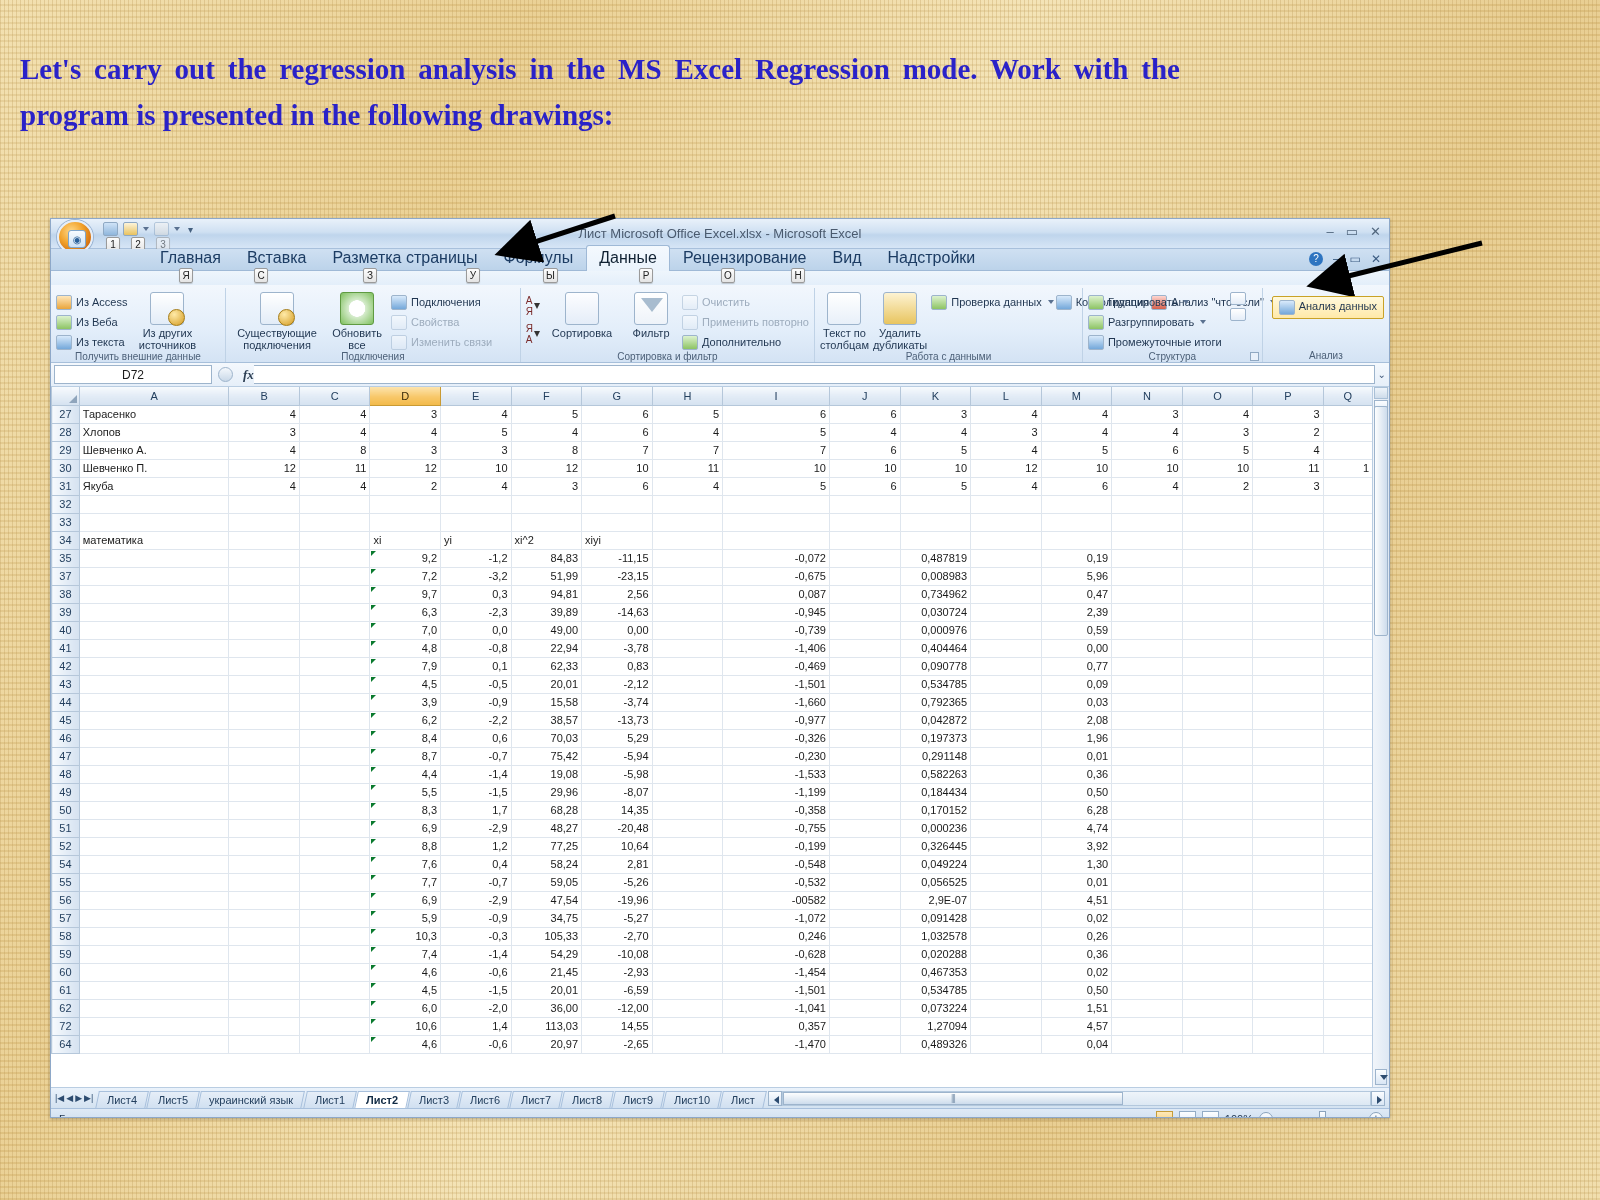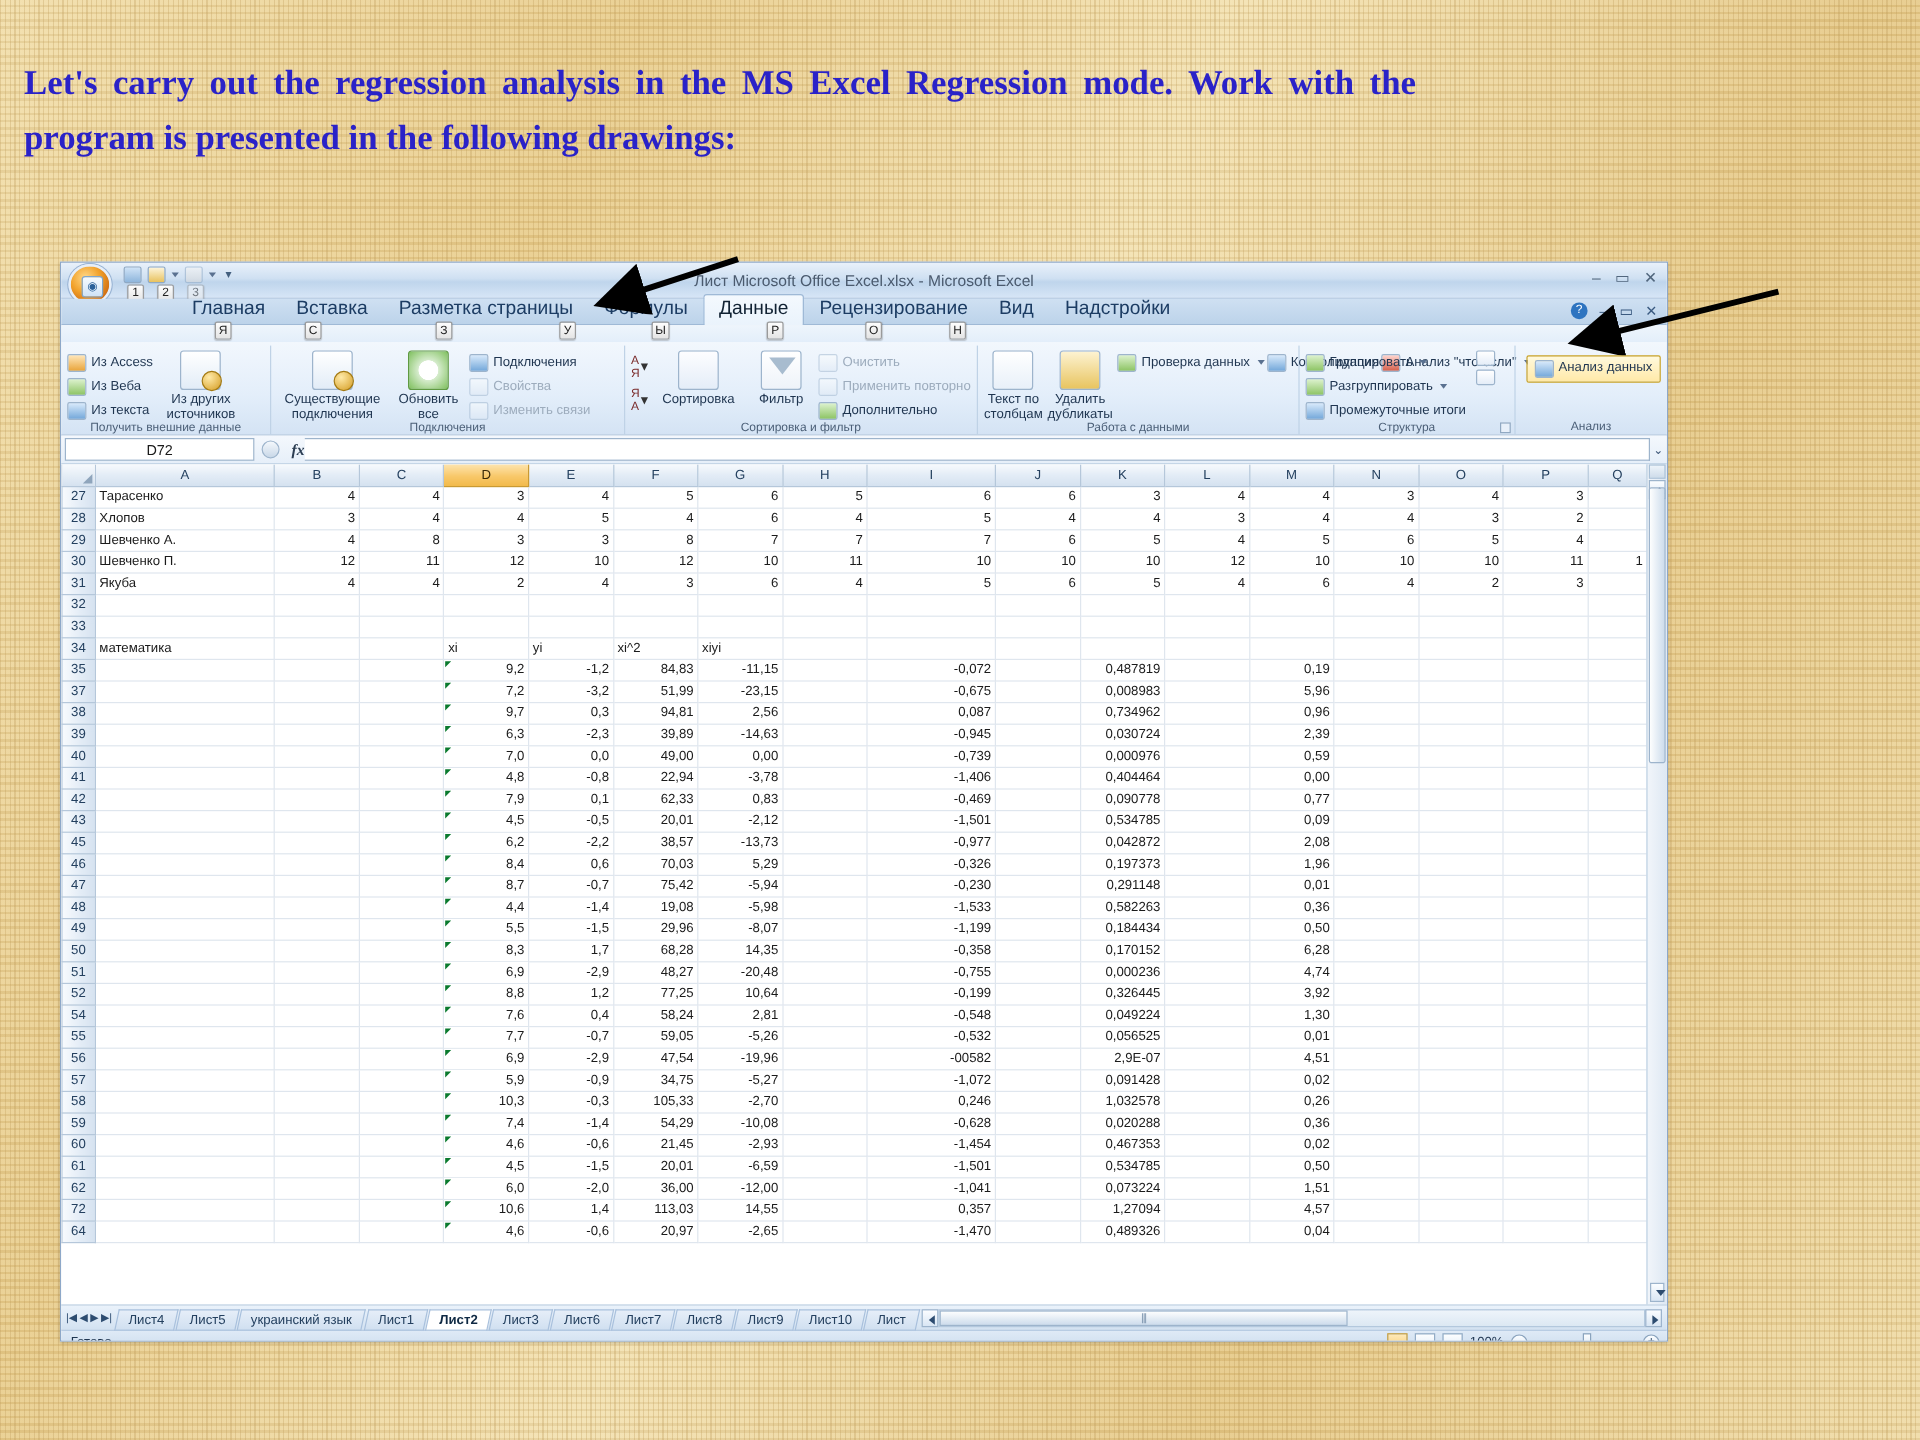--- a/index.html
+++ b/index.html
@@ -774,21 +774,21 @@
               <td class="cell num"></td>
               <td class="cell num mark">9,7</td>
               <td class="cell num">0,3</td>
               <td class="cell num">94,81</td>
               <td class="cell num">2,56</td>
               <td class="cell num"></td>
               <td class="cell num">0,087</td>
               <td class="cell num"></td>
               <td class="cell num">0,734962</td>
               <td class="cell num"></td>
-              <td class="cell num">0,96</td>
+              <td class="cell num">0,47</td>
               <td class="cell num"></td>
               <td class="cell num"></td>
               <td class="cell num"></td>
               <td class="cell num"></td>
             </tr>
             <tr>
               <td class="rowh">39</td>
               <td class="cell txt"></td>
               <td class="cell num"></td>
               <td class="cell num"></td>
@@ -875,20 +875,40 @@
               <td class="cell num mark">4,5</td>
               <td class="cell num">-0,5</td>
               <td class="cell num">20,01</td>
               <td class="cell num">-2,12</td>
               <td class="cell num"></td>
               <td class="cell num">-1,501</td>
               <td class="cell num"></td>
               <td class="cell num">0,534785</td>
               <td class="cell num"></td>
               <td class="cell num">0,09</td>
+              <td class="cell num"></td>
+              <td class="cell num"></td>
+              <td class="cell num"></td>
+              <td class="cell num"></td>
+            </tr>
+            <tr>
+              <td class="rowh">44</td>
+              <td class="cell txt"></td>
+              <td class="cell num"></td>
+              <td class="cell num"></td>
+              <td class="cell num mark">3,9</td>
+              <td class="cell num">-0,9</td>
+              <td class="cell num">15,58</td>
+              <td class="cell num">-3,74</td>
+              <td class="cell num"></td>
+              <td class="cell num">-1,660</td>
+              <td class="cell num"></td>
+              <td class="cell num">0,792365</td>
+              <td class="cell num"></td>
+              <td class="cell num">0,03</td>
               <td class="cell num"></td>
               <td class="cell num"></td>
               <td class="cell num"></td>
               <td class="cell num"></td>
             </tr>
             <tr>
               <td class="rowh">45</td>
               <td class="cell txt"></td>
               <td class="cell num"></td>
               <td class="cell num"></td>

